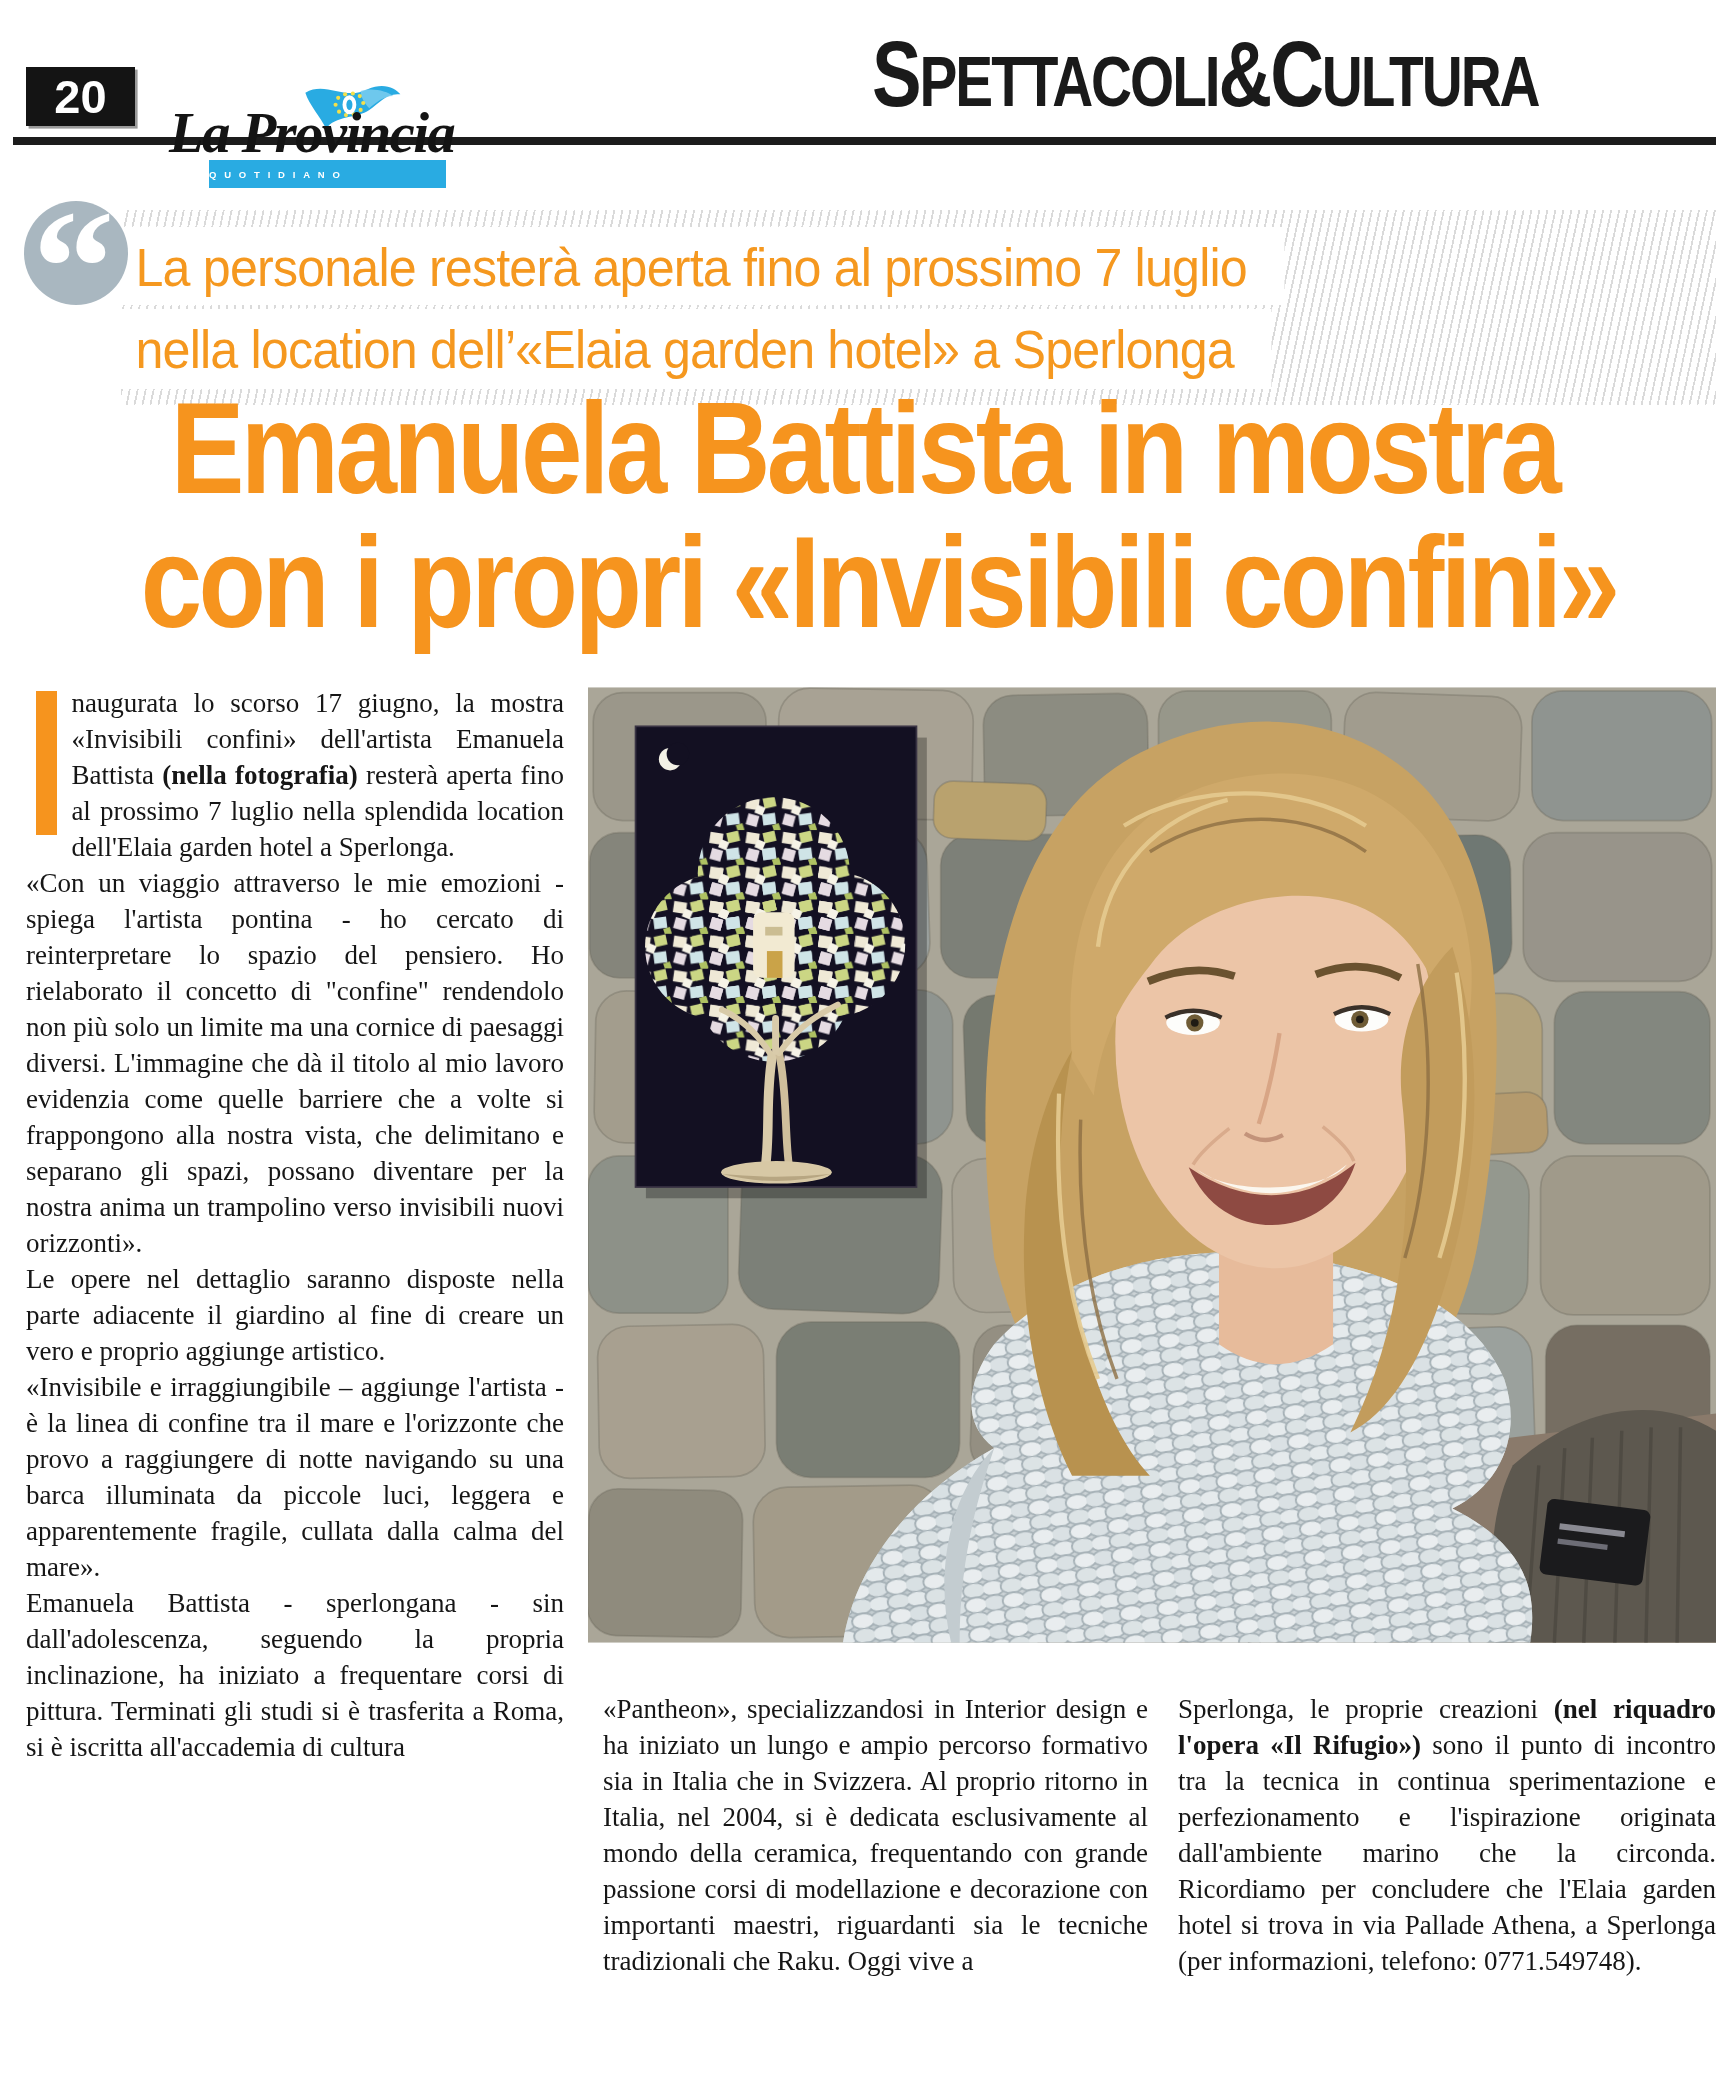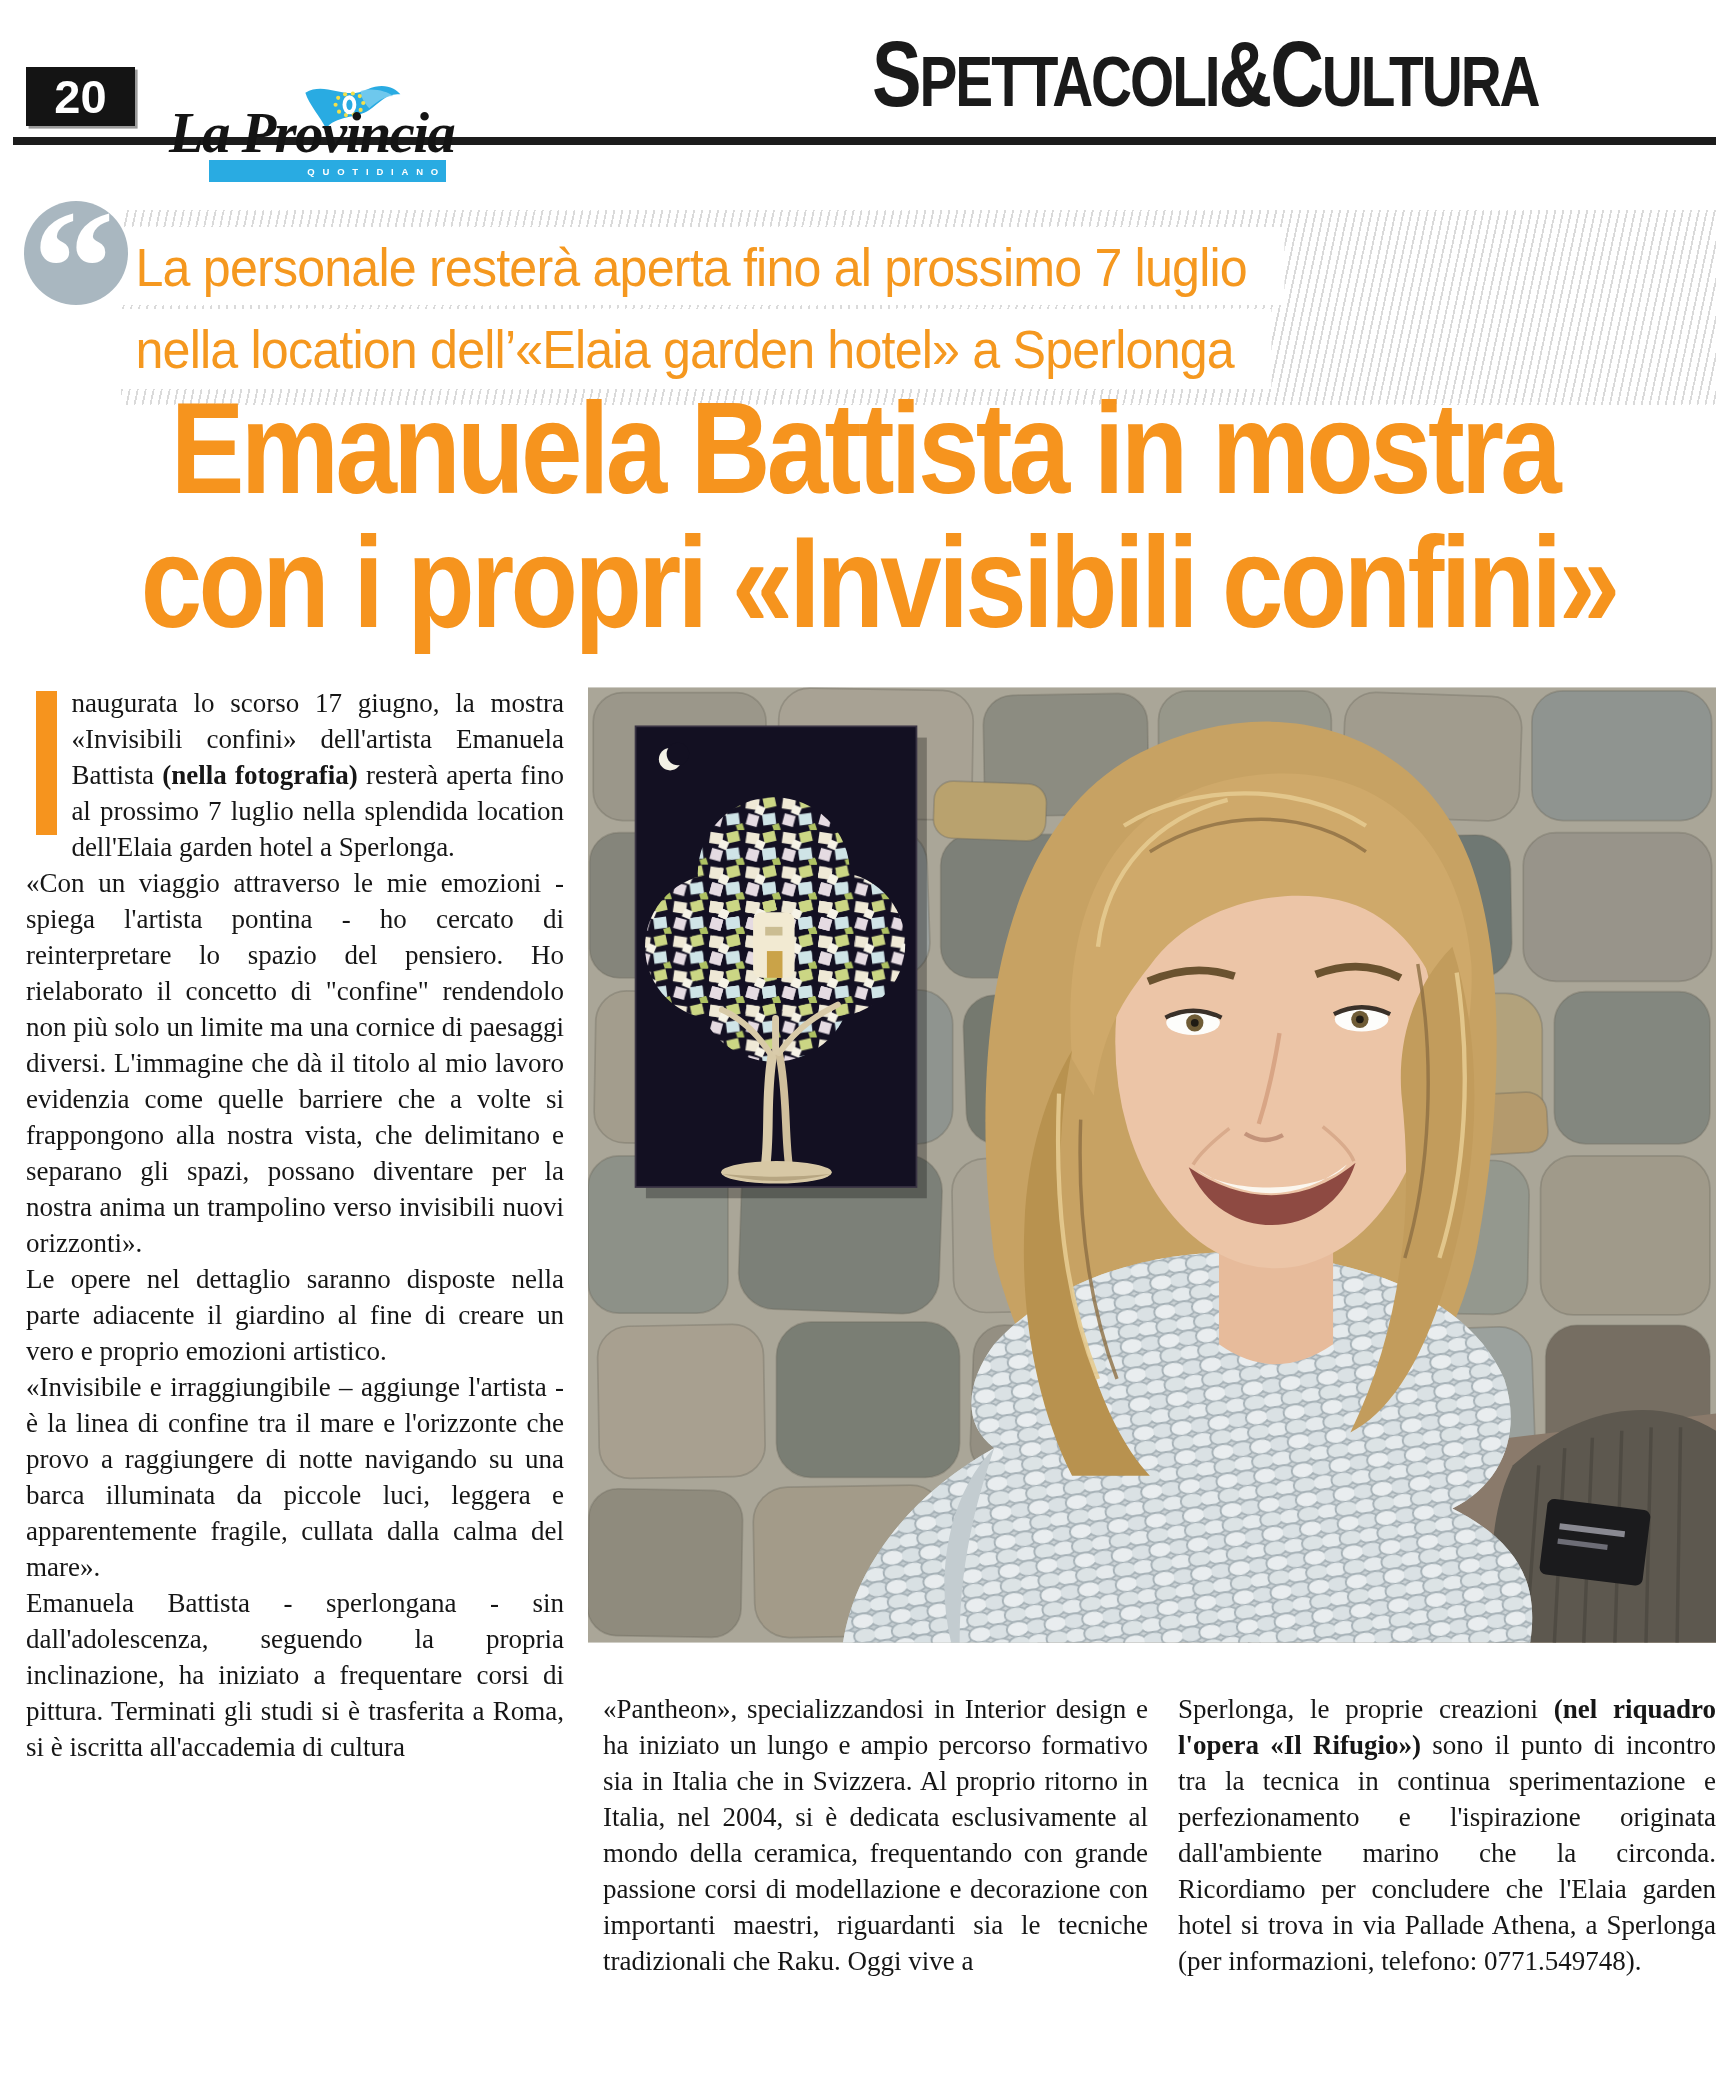--- a/index.html
+++ b/index.html
@@ -9,22 +9,22 @@
   
   .pagenum-box{position:absolute;left:26px;top:67px;width:109px;height:59px;background:#141414;
     color:#fff;display:flex;align-items:center;justify-content:center;
     font-family:"Liberation Sans",sans-serif;font-weight:bold;font-size:47px;
     box-shadow:2.6px 2.6px 0 #9a9a9a;}
   .masthead{position:absolute;left:169px;top:57px;width:294px;height:74px;margin-top:41px;}
   .masthead .flag{position:absolute;left:131px;top:-14px;z-index:1;}
   .masthead .logo-text{position:relative;z-index:2;font-family:"Liberation Serif",serif;
     font-style:italic;font-weight:bold;font-size:57px;letter-spacing:-1.7px;color:#141414;
     white-space:nowrap;line-height:69px;}
-  .masthead .logo-bar{position:absolute;z-index:3;left:40px;top:62px;width:237px;height:22px;
-    background:#29abe2;display:flex;align-items:center;justify-content:flex-end;}
+  .masthead .logo-bar{position:absolute;z-index:3;left:40px;top:62px;width:237px;height:28px;
+    background:#29abe2;display:flex;align-items:center;justify-content:flex-start;}
   .masthead .logo-bar span{font-family:"Liberation Sans",sans-serif;font-size:9.5px;
     letter-spacing:7.8px;color:#ffffff;font-weight:bold;}
   .section-title{position:absolute;left:872px;top:26px;width:847px;color:#1a1a1a;
     font-family:"Liberation Sans",sans-serif;font-weight:bold;white-space:nowrap;
     transform:scaleX(0.80);transform-origin:left top;letter-spacing:-2.6px;}
   .section-title .big{font-size:93px;line-height:97px;}
   .section-title .small{font-size:71px;}
   .header-rule{position:absolute;left:13px;top:137px;width:1703px;height:7.8px;background:#1c1c1c;}
 
   
@@ -112,21 +112,21 @@
   </div>
 
   <div class="headline">
     <span class="hl h1">Emanuela Battista in mostra</span>
     <span class="hl h2">con i propri «Invisibili confini»</span>
   </div>
 
   <div class="col-left body-text">
     <p><span class="dropcap">I</span><span>naugurata lo scorso 17 giugno, la mostra «Invisibili confini» dell'artista Emanuela Battista </span><span class="bi">(nella fotografia)</span><span> resterà aperta fino al prossimo 7 luglio nella splendida location dell'Elaia garden hotel a Sperlonga.</span></p>
     <p>«Con un viaggio attraverso le mie emozioni - spiega l'artista pontina - ho cercato di reinterpretare lo spazio del pensiero. Ho rielaborato il concetto di "confine" rendendolo non più solo un limite ma una cornice di paesaggi diversi. L'immagine che dà il titolo al mio lavoro evidenzia come quelle barriere che a volte si frappongono alla nostra vista, che delimitano e separano gli spazi, possano diventare per la nostra anima un trampolino verso invisibili nuovi orizzonti».</p>
-    <p>Le opere nel dettaglio saranno disposte nella parte adiacente il giardino al fine di creare un vero e proprio emozioni artistico.</p>
+    <p>Le opere nel dettaglio saranno disposte nella parte adiacente il giardino al fine di creare un vero e proprio aggiunge artistico.</p>
     <p>«Invisibile e irraggiungibile – aggiunge l'artista - è la linea di confine tra il mare e l'orizzonte che provo a raggiungere di notte navigando su una barca illuminata da piccole luci, leggera e apparentemente fragile, cullata dalla calma del mare».</p>
     <p>Emanuela Battista - sperlongana - sin dall'adolescenza, seguendo la propria inclinazione, ha iniziato a frequentare corsi di pittura. Terminati gli studi si è trasferita a Roma, si è iscritta all'accademia di cultura</p>
   </div>
 
   <svg class="photo" viewBox="0 0 1305 1105">
 
     <g>
       <rect x="0" y="0" width="1305" height="1105" fill="#aaa698"></rect>
       <g stroke="#6b685c" stroke-width="2" stroke-opacity="0.35">
         <rect x="6" y="6" width="200" height="148" rx="34" fill="#9b978a"></rect>

